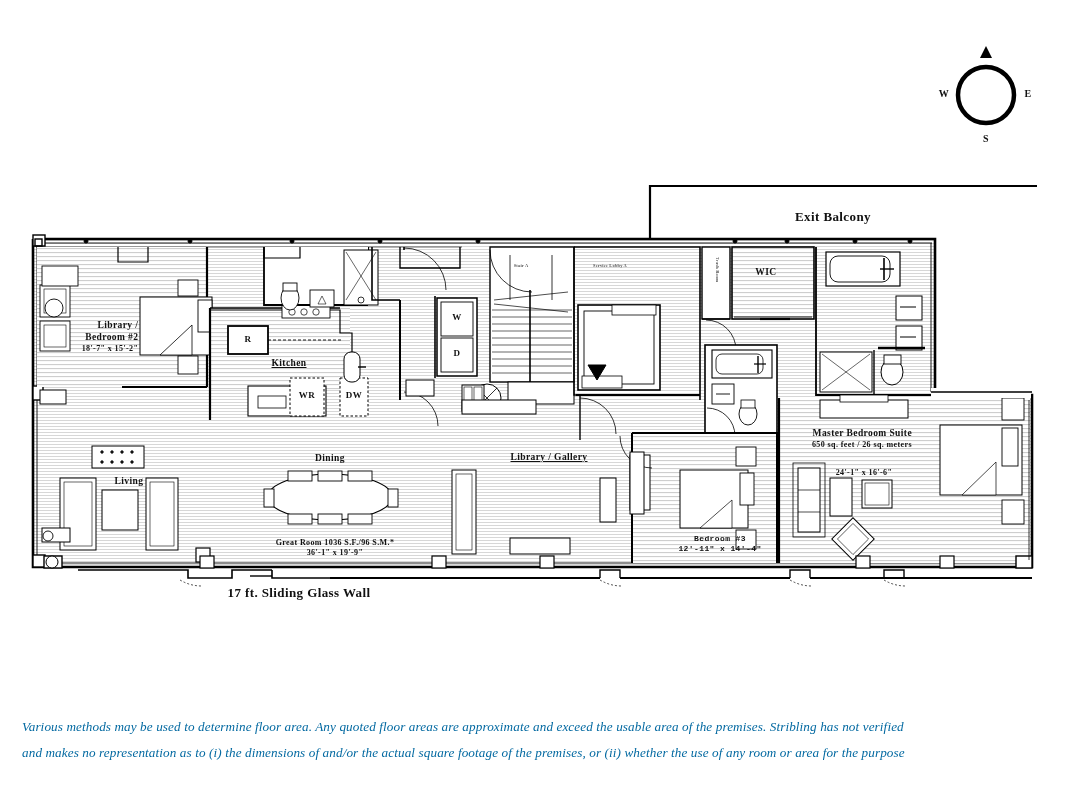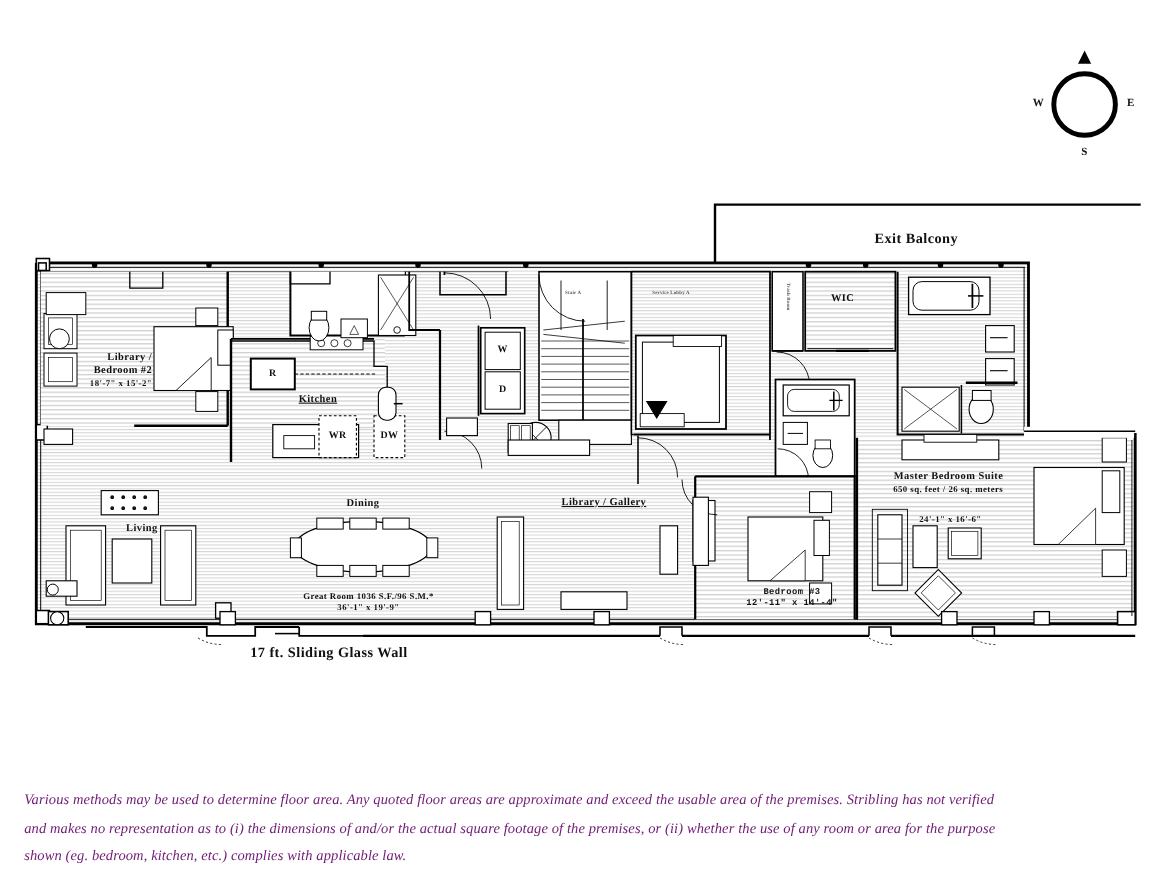--- a/index.html
+++ b/index.html
@@ -64,21 +64,21 @@
   }
   #disclaimer {
     position: absolute;
     left: 22px;
     top: 714px;
     width: 1020px;
     font-family: "Liberation Serif", serif;
     font-style: italic;
     font-size: 13.2px;
     line-height: 1.95;
-    color: #701a75;
+    color: #0369a1;
     letter-spacing: 0.1px;
   }
   .ctr { transform: translateX(-50%); }
 </style>
 </head>
 <body>
 
 <div id="page">
 
   <svg id="plan-svg" viewBox="0 0 1067 800" xmlns="http://www.w3.org/2000/svg">
@@ -527,16 +527,15 @@
     <div>Master Bedroom Suite</div>
     <div class="lbl-room-sm">650 sq. feet / 26 sq. meters</div>
   </div>
   <div class="lbl lbl-room-sm ctr" style="left:864px; top:468px;">24'-1" x 16'-6"</div>
 
   <div class="lbl lbl-note ctr" style="left:299px; top:585px;">17 ft. Sliding Glass Wall</div>
 
   <div id="disclaimer">
     <div>Various methods may be used to determine floor area. Any quoted floor areas are approximate and exceed the usable area of the premises. Stribling has not verified</div>
     <div>and makes no representation as to (i) the dimensions of and/or the actual square footage of the premises, or (ii) whether the use of any room or area for the purpose</div>
-    <div>shown (eg. bedroom, kitchen, etc.) complies with applicable law.</div>
   </div>
 
 </div>
 
 </body></html>

